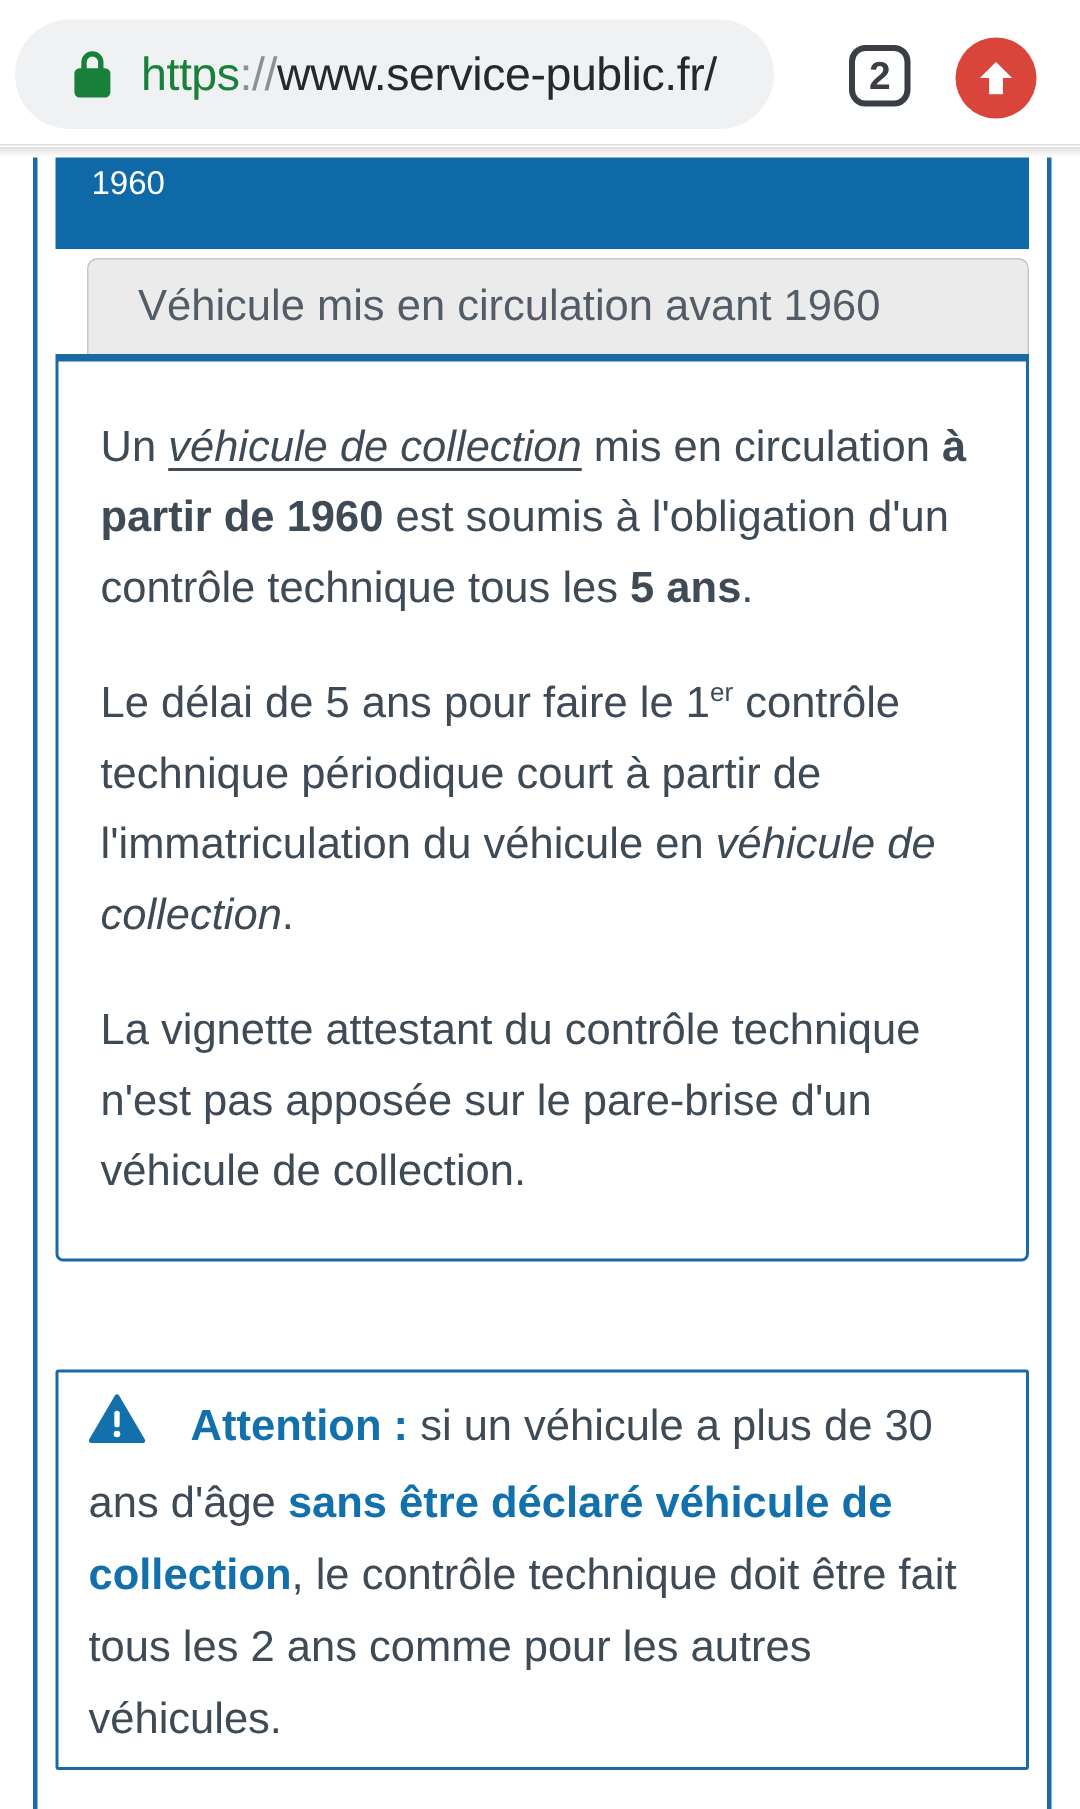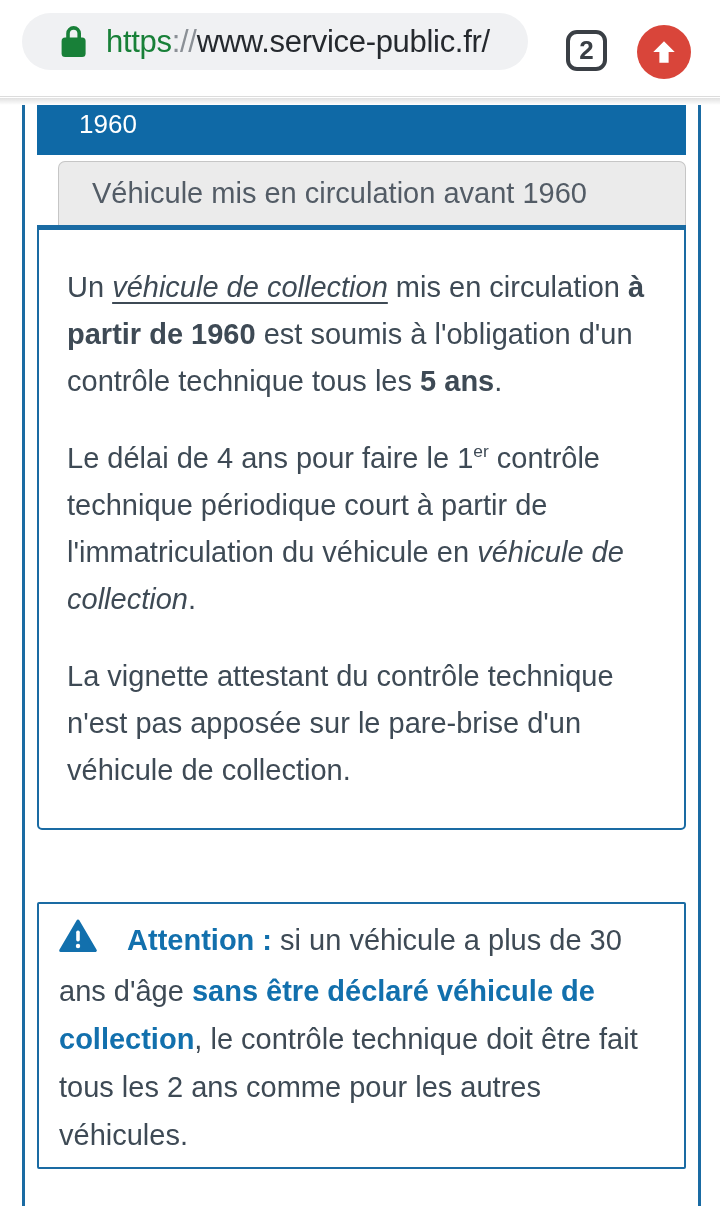--- a/index.html
+++ b/index.html
@@ -17,39 +17,39 @@
   }
   *{box-sizing:border-box;}
   body{
     margin:0; width:720px; height:1206px; overflow:hidden; position:relative;
     background:#fff; font-family:"Liberation Sans", sans-serif; color:var(--text);
   }
   
   .browser-header{position:relative; height:97px; background:#fff; border-bottom:1px solid #dcdcdc; z-index:10;}
   .header-shadow{position:absolute; top:98px; left:0; width:720px; height:7px;
     background:linear-gradient(rgba(0,0,0,0.12), rgba(0,0,0,0)); pointer-events:none; z-index:9;}
-  .url-pill{position:absolute; left:22px; top:13px; width:506px; height:57px; border-radius:37px;
+  .url-pill{position:absolute; left:10px; top:13px; width:506px; height:73px; border-radius:37px;
     background:var(--pill-bg); display:flex; align-items:center; overflow:hidden;}
   .lock{margin-left:36px; flex:0 0 auto; display:flex;}
   .url-text{margin-left:17px; font-size:31px; letter-spacing:-0.3px; white-space:nowrap;
     overflow:hidden; width:402px;}
   .url-scheme{color:var(--green);}
   .url-sep{color:#8b9096;}
   .url-host{color:#25292e;}
   .url-tail{color:#25292e;}
   .tab-counter{position:absolute; left:566px; top:30px; width:41px; height:41px;
     border:4px solid var(--chrome-icon); border-radius:11px; display:flex; align-items:center;
     justify-content:center; font-size:26px; font-weight:bold; color:var(--chrome-icon); background:#fff;}
   .update-btn{position:absolute; left:637px; top:25px; width:54px; height:54px; border-radius:50%;
     background:var(--update-red); display:flex; align-items:center; justify-content:center;}
   
   .outer-section{margin-left:22px; width:679px; height:1103px;
     border-left:3px solid var(--blue); border-right:3px solid var(--blue); padding:0 12px;}
-  .tab-active{margin-top:8px; height:50px; background:var(--blue-tab); color:#fff;
-    font-size:26px; padding:4px 0 0 42px; overflow:hidden;}
+  .tab-active{margin-top:8px; height:61px; background:var(--blue-tab); color:#fff;
+    font-size:22px; padding:4px 0 0 24px; overflow:hidden;}
   .tab-inactive{margin-top:6px; height:64px; background:var(--tab-gray-bg);
     border:1px solid var(--tab-gray-border); border-bottom:none; border-radius:7px 7px 0 0;
     font-size:29px; color:var(--tab-gray-text); line-height:62px; padding-left:33px;
     white-space:nowrap; overflow:hidden;margin-left:21px;}
   .panel{border:2px solid var(--blue); border-top-width:5px; border-radius:0 0 5px 5px;
     padding:4px 16px 34px; background:#fff;}
   .panel p{font-size:29px; line-height:47px; margin:30px 12px 0;}
   .warning-box{margin-top:72px; border:2px solid var(--blue); border-radius:2px;
     padding:12px 14px 8px 20px; font-size:29px; line-height:48px; background:#fff;}
   .warn-icon{vertical-align:-3px; margin-right:22px;}
@@ -93,21 +93,21 @@
   <div class="tab-active">
     <span>1960</span>
   </div>
 
   <div class="tab-inactive">
     <span>Véhicule mis en circulation avant 1960</span>
   </div>
 
   <div class="panel">
     <p><span class="seg-plain">Un </span><span class="seg-deflink">véhicule de collection</span><span class="seg-plain"> mis en circulation </span><span class="seg-bold">à partir de 1960</span><span class="seg-plain"> est soumis à l'obligation d'un contrôle technique tous les </span><span class="seg-bold">5 ans</span><span class="seg-plain">.</span></p>
-    <p><span class="seg-plain">Le délai de 4 ans pour faire le 1</span><span class="seg-sup">er</span><span class="seg-plain"> contrôle technique périodique court à partir de l'immatriculation du véhicule en </span><span class="seg-italic">véhicule de collection</span><span class="seg-plain">.</span></p>
+    <p><span class="seg-plain">Le délai de 5 ans pour faire le 1</span><span class="seg-sup">er</span><span class="seg-plain"> contrôle technique périodique court à partir de l'immatriculation du véhicule en </span><span class="seg-italic">véhicule de collection</span><span class="seg-plain">.</span></p>
     <p><span class="seg-plain">La vignette attestant du contrôle technique n'est pas apposée sur le pare-brise d'un véhicule de collection.</span></p>
   </div>
 
   <div class="warning-box">
     <span class="warn-icon">
       <svg width="38" height="34" viewBox="0 0 38 34" aria-hidden="true">
         <path d="M19 2 L36.3 31.5 L1.7 31.5 Z" fill="#1270ad" stroke="#1270ad" stroke-width="3" stroke-linejoin="round"></path>
         <rect x="17.2" y="11.5" width="3.6" height="11" rx="1.7" fill="#ffffff"></rect>
         <circle cx="19" cy="27" r="2.2" fill="#ffffff"></circle>
       </svg>

